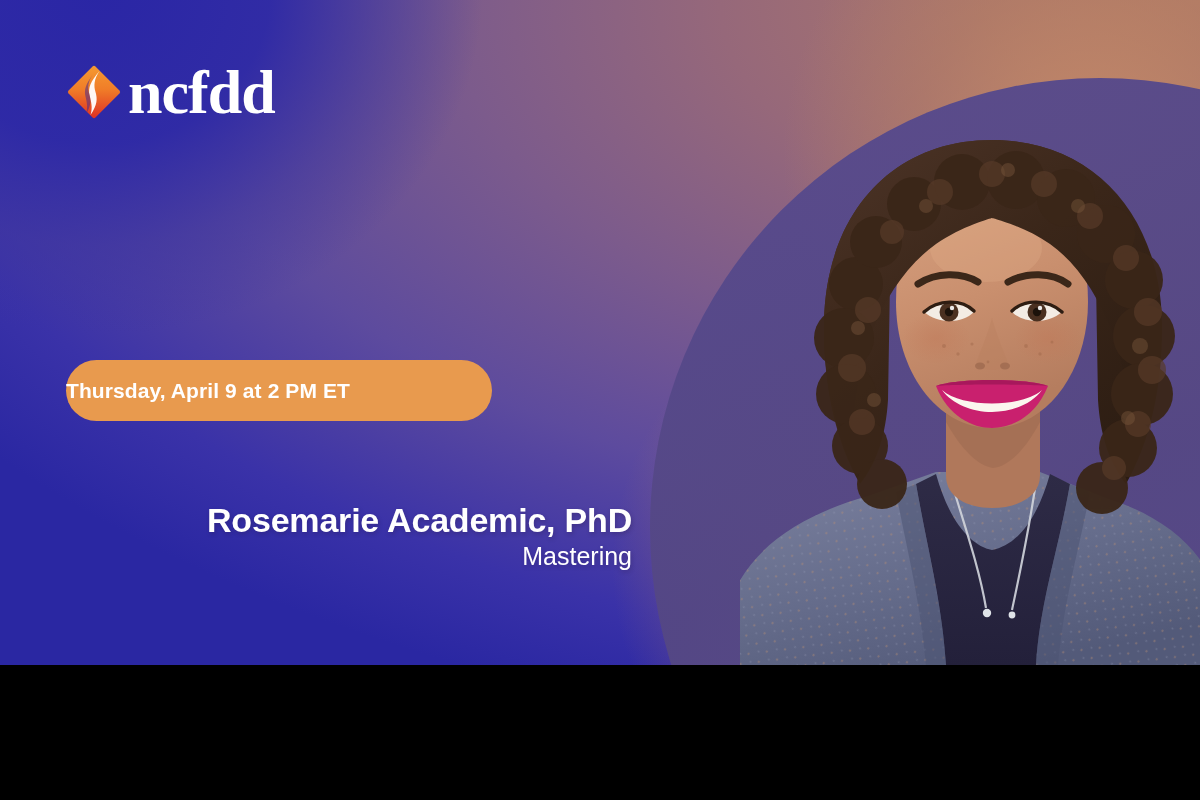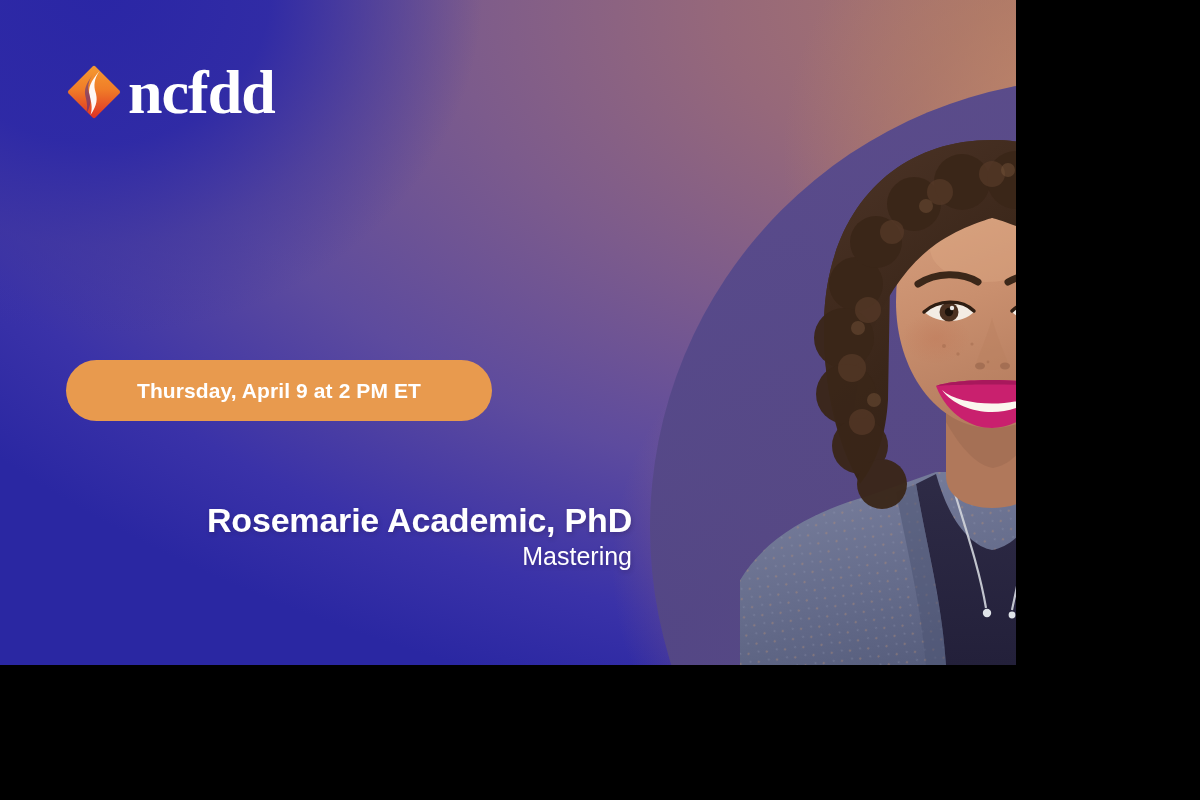--- a/index.html
+++ b/index.html
@@ -6,21 +6,21 @@
     margin: 0;
     padding: 0;
     background: #000;
   }
   body {
     font-family: "Liberation Sans", sans-serif;
   }
 
   #promo-canvas {
     position: relative;
-    width: 1016px;
+    width: 1200px;
     height: 800px;
     overflow: hidden;
     background: #000000;
   }
 
   
   .artboard {
     position: absolute;
     left: 0;
     top: 0;
@@ -134,21 +134,20 @@
   .date-pill {
     position: absolute;
     left: 66px;
     top: 360px;
     width: 426px;
     height: 61px;
     border-radius: 32px;
     background: #e89a4e;
     display: flex;
     align-items: center;
-    justify-content: center;
   }
   .date-pill-text {
     color: #ffffff;
     font-size: 21px;
     font-weight: 700;
     letter-spacing: 0.1px;
   }
 
   
   .speaker {

